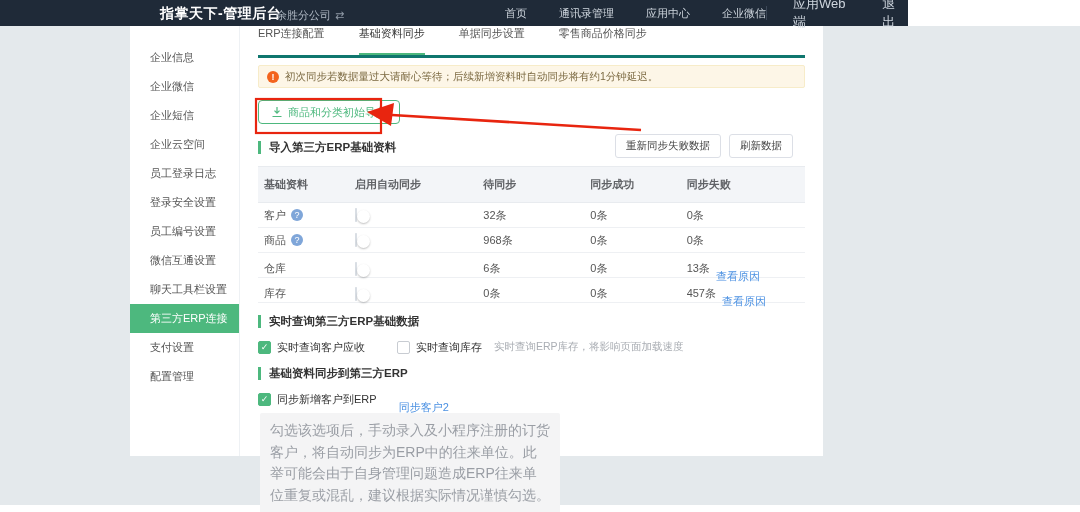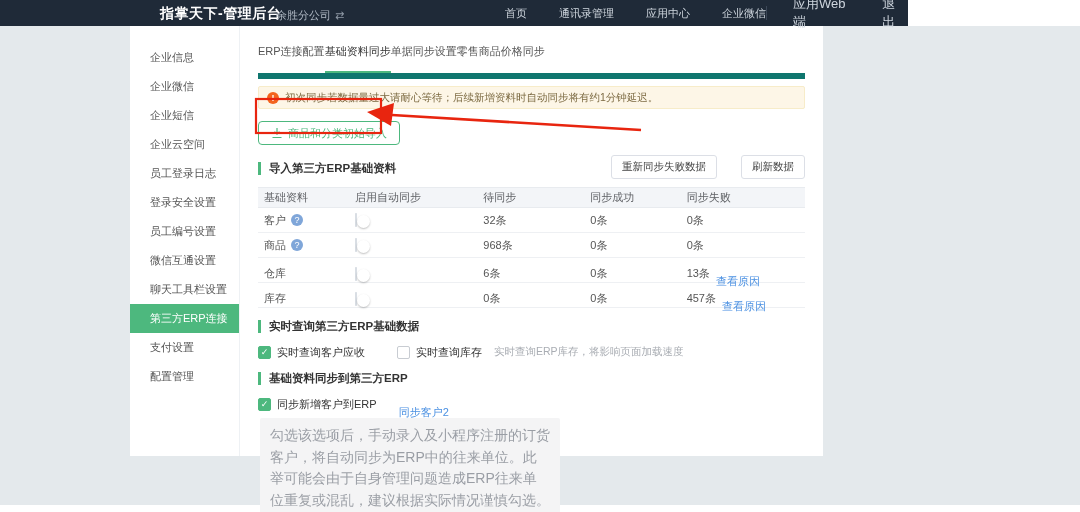--- a/index.html
+++ b/index.html
@@ -23,44 +23,44 @@
   .container { position:absolute; left:130px; top:26px; width:693px; height:430px; display:flex; background:#fff; z-index:2; }
 
   
   .sidebar { width:110px; border-right:1px solid #eef1f4; padding-top:17px; background:#fff; flex:none; }
   .side-item { height:29px; line-height:29px; padding-left:20px; font-size:11px; color:#555; cursor:pointer; white-space:nowrap; }
   .side-item.active { background:#4db87e; color:#fff; }
 
   
   .main { flex:1; padding:0 18px; position:relative; }
 
-  .tabs { display:flex; padding-top:18px; border-bottom:6px solid #0f766e; }
+  .tabs { display:flex; gap:34px; padding-top:0; border-bottom:3px solid #0f766e; }
   .tab { font-size:11px; color:#555; padding-bottom:12px; cursor:pointer; }
   .tab.active { color:#333; border-bottom:2px solid #4db87e; }
 
   .banner { margin-top:7px; height:23px; background:#fdf6e7; border:1px solid #f7ecc9; border-radius:2px;
     display:flex; align-items:center; padding:0 8px; }
   .warn-icon { width:12px; height:12px; border-radius:50%; background:#f3641e; color:#fff; font-size:9px; font-weight:bold;
     display:flex; align-items:center; justify-content:center; flex:none; }
   .banner-text { font-size:10.5px; color:#7c6a42; margin-left:6px; }
 
   .import-row { margin-top:12px; height:24px; }
   .import-btn { display:inline-flex; align-items:center; gap:5px; height:24px; padding:0 12px;
     border:1px solid #4db87e; border-radius:4px; background:#fff; color:#4db87e; font-size:11px; cursor:pointer; }
 
   .section-row { margin-top:12px; height:22px; position:relative; display:flex; align-items:center; }
   .section-title { font-size:11.5px; font-weight:bold; color:#333; border-left:3px solid #4db87e; padding-left:8px; line-height:13px; }
-  .section-actions { position:absolute; right:0; top:-2px; display:flex; gap:24px; }
+  .section-actions { position:absolute; right:12px; top:-2px; display:flex; gap:8px; }
   .ghost-btn { height:24px; padding:0 10px; background:#fff; border:1px solid #dcdfe6; border-radius:3px;
     font-size:10.5px; color:#444; cursor:pointer; font-family:inherit; }
 
   .table { margin-top:8px; font-size:11px; }
   .trow { display:grid; grid-template-columns:17% 24% 20% 18% 21%; align-items:center; height:25px; padding:0 6px;
     border-bottom:1px solid #eef0f3; color:#555; }
-  .trow.thead { background:#f3f5f8; height:21px; color:#606266; border-top:1px solid #e8ebef; border-bottom:1px solid #e8ebef; }
+  .trow.thead { background:#f3f5f8; height:37px; color:#606266; border-top:1px solid #e8ebef; border-bottom:1px solid #e8ebef;font-weight:bold; }
   .name-cell { display:flex; align-items:center; gap:5px; }
   .help-icon { width:12px; height:12px; border-radius:50%; background:#7fa6d9; color:#fff; font-size:9px;
     display:flex; align-items:center; justify-content:center; cursor:pointer; }
   .switch { width:34px; height:17px; border-radius:9px; background:#e2e6eb; border:1px solid #d9dee4; position:relative; cursor:pointer; }
   .switch::after { content:""; position:absolute; left:1px; top:1px; width:13px; height:13px; border-radius:50%;
     background:#fff; box-shadow:0 1px 2px rgba(0,0,0,.25); }
   .fail-cell { display:flex; align-items:center; gap:6px; }
   .link { color:#4a90e2; cursor:pointer; text-decoration:none; font-size:11px;margin-top:16px; }
 
   .cb-row { margin-top:6px; height:18px; display:flex; align-items:center; }

